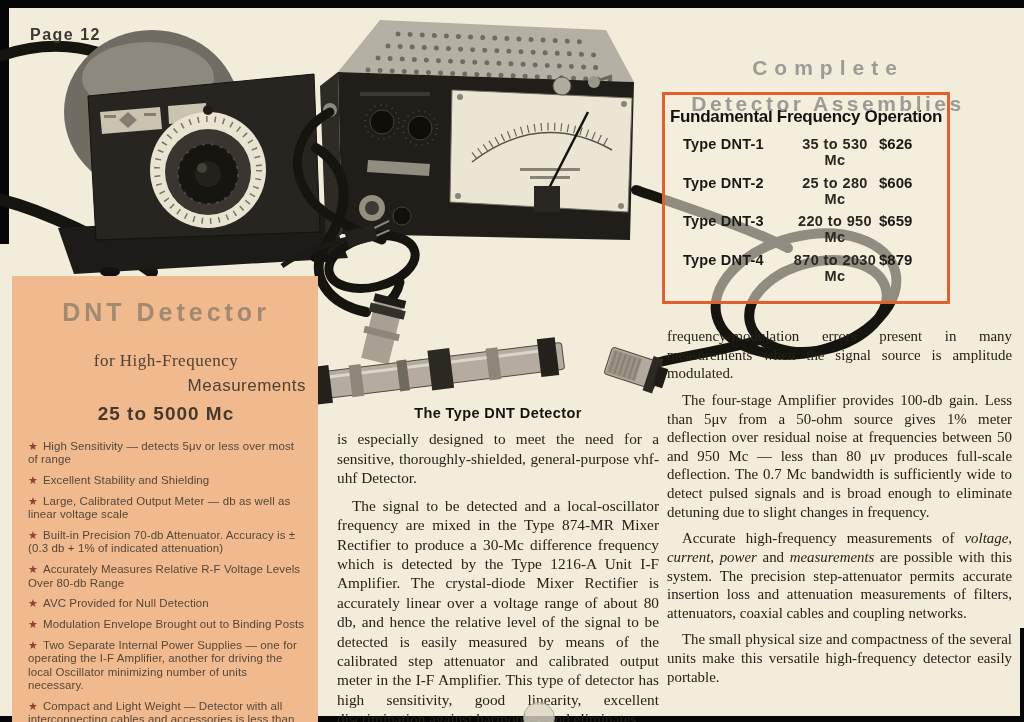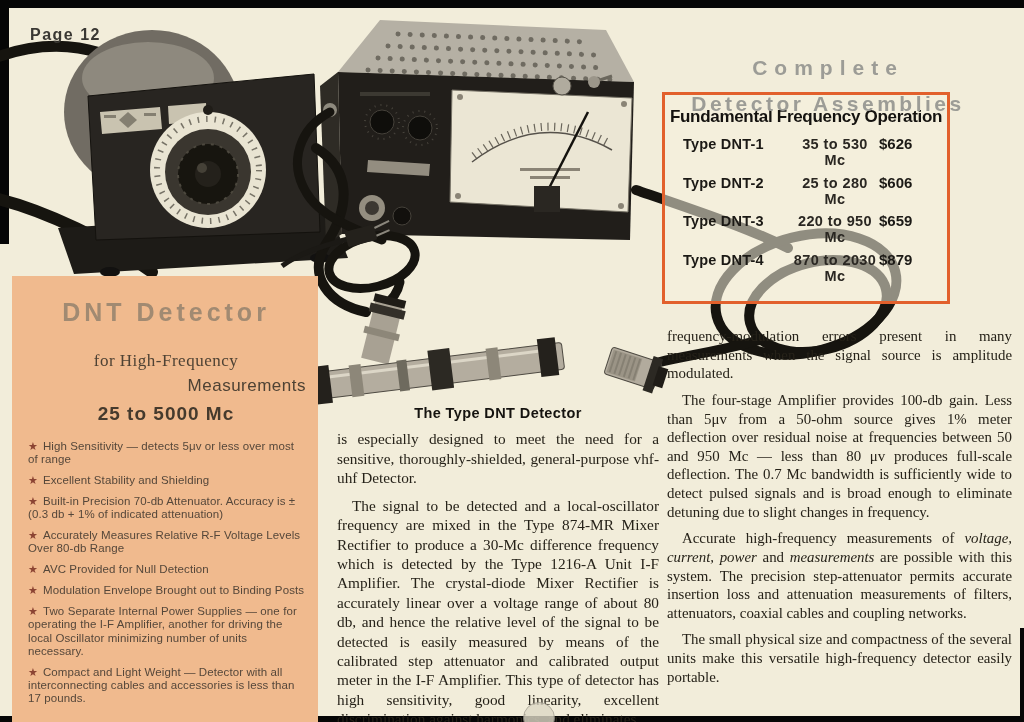--- a/index.html
+++ b/index.html
@@ -243,20 +243,21 @@
   </div>
 
   <div id="feature-box">
     <div id="feature-title">DNT Detector</div>
     <div id="feature-sub1">for High-Frequency</div>
     <div id="feature-sub2">Measurements</div>
     <div id="feature-sub3">25 to 5000 Mc</div>
     <ul id="feature-list">
       <li><span class="star">★</span><span>High Sensitivity — detects 5μv or less over most of range</span></li>
       <li><span class="star">★</span><span>Excellent Stability and Shielding</span></li>
+      <li><span class="star">★</span><span>Large, Calibrated Output Meter — db as well as linear voltage scale</span></li>
       <li><span class="star">★</span><span>Built-in Precision 70-db Attenuator. Accuracy is ±(0.3 db + 1% of indicated attenuation)</span></li>
       <li><span class="star">★</span><span>Accurately Measures Relative R-F Voltage Levels Over 80-db Range</span></li>
       <li><span class="star">★</span><span>AVC Provided for Null Detection</span></li>
       <li><span class="star">★</span><span>Modulation Envelope Brought out to Binding Posts</span></li>
       <li><span class="star">★</span><span>Two Separate Internal Power Supplies — one for operating the I-F Amplifier, another for driving the local Oscillator minimizing number of units necessary.</span></li>
       <li><span class="star">★</span><span>Compact and Light Weight — Detector with all interconnecting cables and accessories is less than 17 pounds.</span></li>
     </ul>
   </div>
 
   <div class="serifcol" id="col-center">

